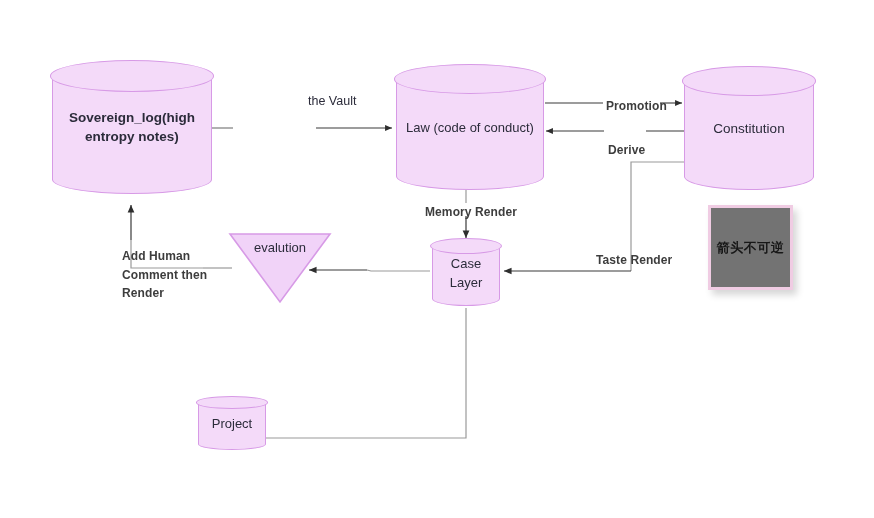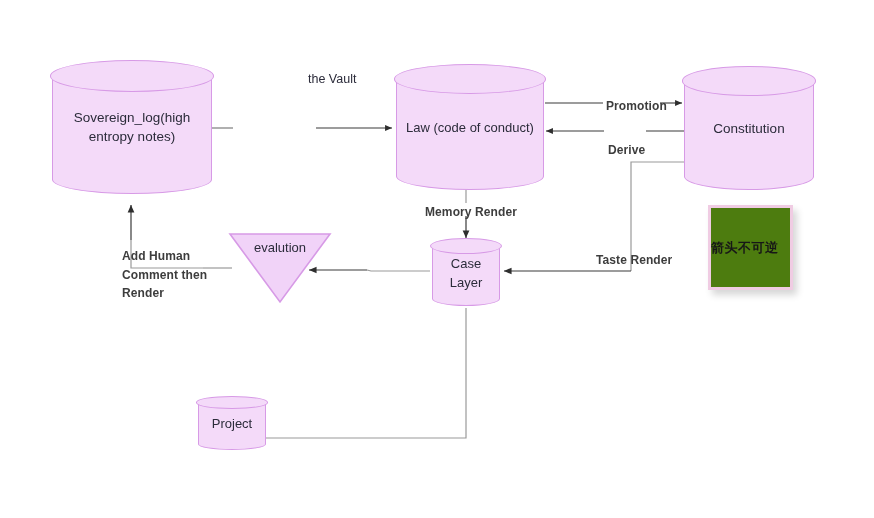--- a/index.html
+++ b/index.html
@@ -60,21 +60,21 @@
     justify-content: center;
     text-align: center;
     color: #2b2b3a;
     line-height: 1.38;
     padding: 0 8px;
     box-sizing: border-box;
     z-index: 3;
   }
 
   
-  #node-sovereign { left: 52px;  top: 62px;  width: 160px; height: 132px; }
+  #node-sovereign { left: 52px;  top: 62px;  width: 160px; height: 132px; font-weight: bold; }
   #node-sovereign .cap-label { font-size: 13.5px; }
 
   #node-law { left: 396px; top: 66px;  width: 148px; height: 124px; }
   #node-law .cap-label { font-size: 13px; }
 
   #node-constitution { left: 684px; top: 68px;  width: 130px; height: 122px; }
   #node-constitution .cap-label { font-size: 13.5px; }
 
   #node-case { left: 432px; top: 240px; width: 68px; height: 66px; }
   #node-case .cap-label { font-size: 13px; line-height: 1.5; }
@@ -105,27 +105,27 @@
     z-index: 2;
   }
 
   
   #sticky-note {
     position: absolute;
     left: 708px;
     top: 205px;
     width: 85px;
     height: 85px;
-    background: #4d7c0f;
+    background: #737373;
     border: 3px solid #f0cce3;
     box-sizing: border-box;
     box-shadow: 4px 5px 7px rgba(0,0,0,0.16);
     display: flex;
     align-items: center;
-    justify-content: flex-start;
+    justify-content: center;
   }
   #sticky-note .note-text {
     font-size: 13px;
     color: #171717;
     font-weight: 700;
     letter-spacing: 0.5px;
     font-family: "DejaVu Sans", sans-serif;
   }
 
   
@@ -144,21 +144,21 @@
     color: #2b2b3a;
     font-weight: normal;
   }
 
   #lbl-ai       { left: 238px; top: 118px; width: 78px; }
   #lbl-promotion{ left: 606px; top: 97px; }
   #lbl-derive   { left: 608px; top: 141px; }
   #lbl-memory   { left: 425px; top: 203px; }
   #lbl-taste    { left: 596px; top: 251px; }
   #lbl-addhuman { left: 122px; top: 247px; width: 86px; }
-  #lbl-vault    { left: 308px; top: 72px; }
+  #lbl-vault    { left: 308px; top: 94px; }
 </style>
 </head>
 <body>
 
 <div id="canvas">
 
   <svg id="wires" viewBox="0 0 874 518" xmlns="http://www.w3.org/2000/svg">
     <defs>
       <marker id="arrowDark" viewBox="0 0 10 10" refX="9" refY="5" markerWidth="7" markerHeight="7" orient="auto-start-reverse">
         <path d="M0,1 L9,5 L0,9 z" fill="#2e2e2e"></path>

